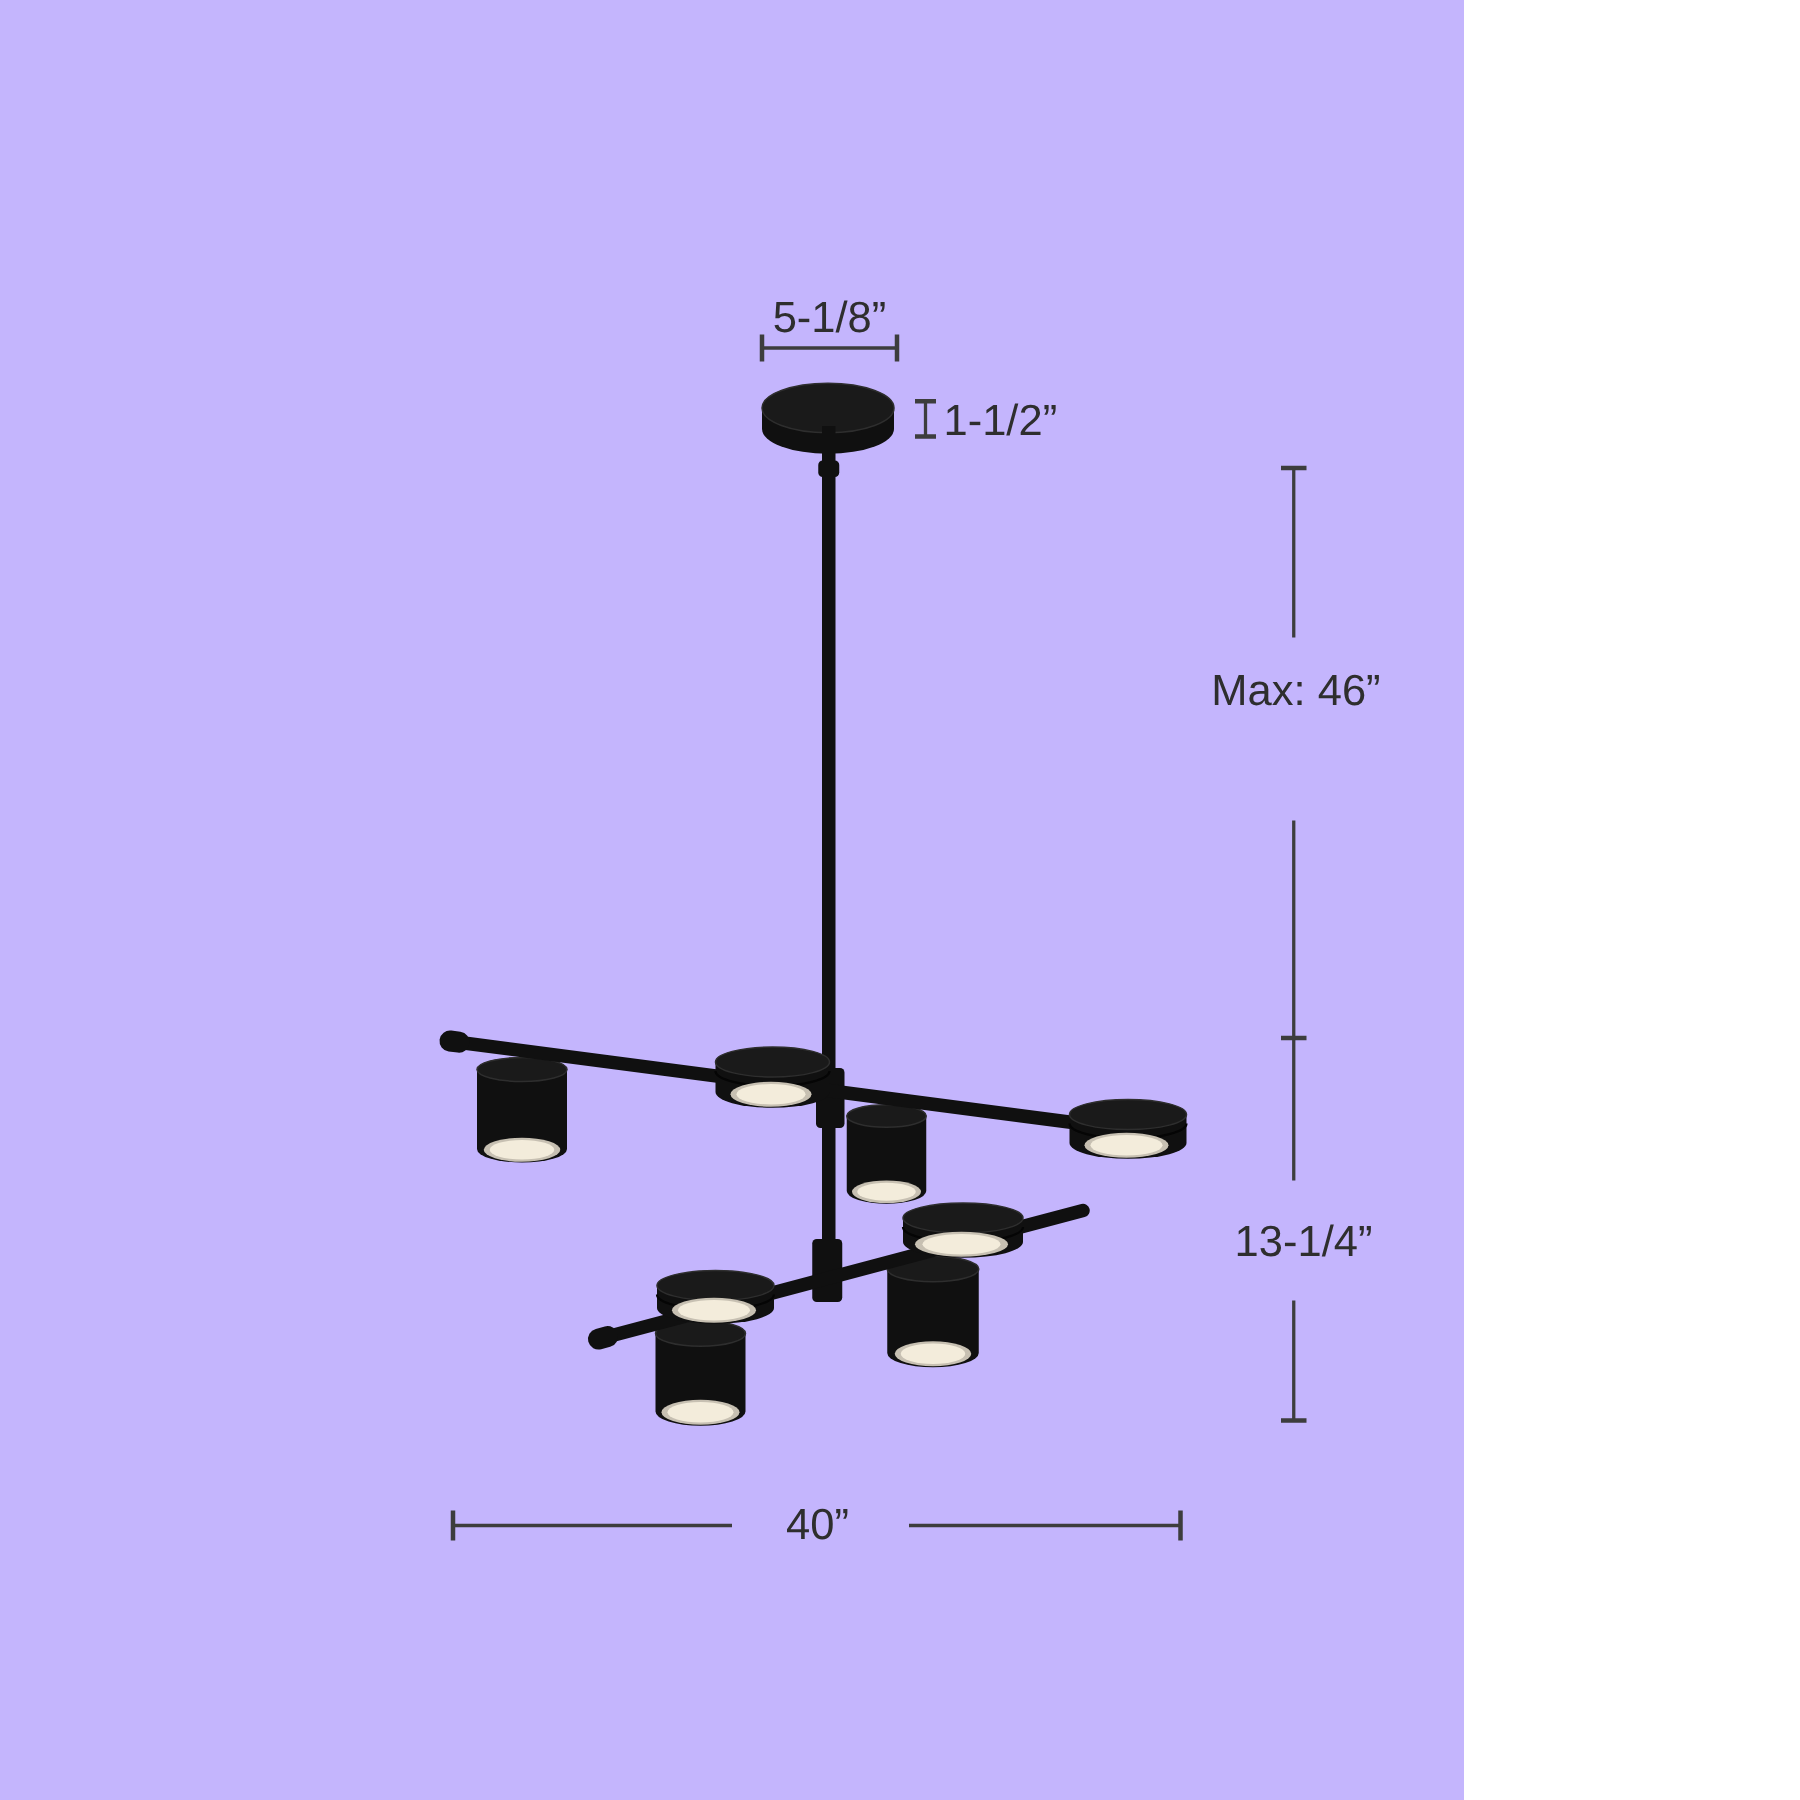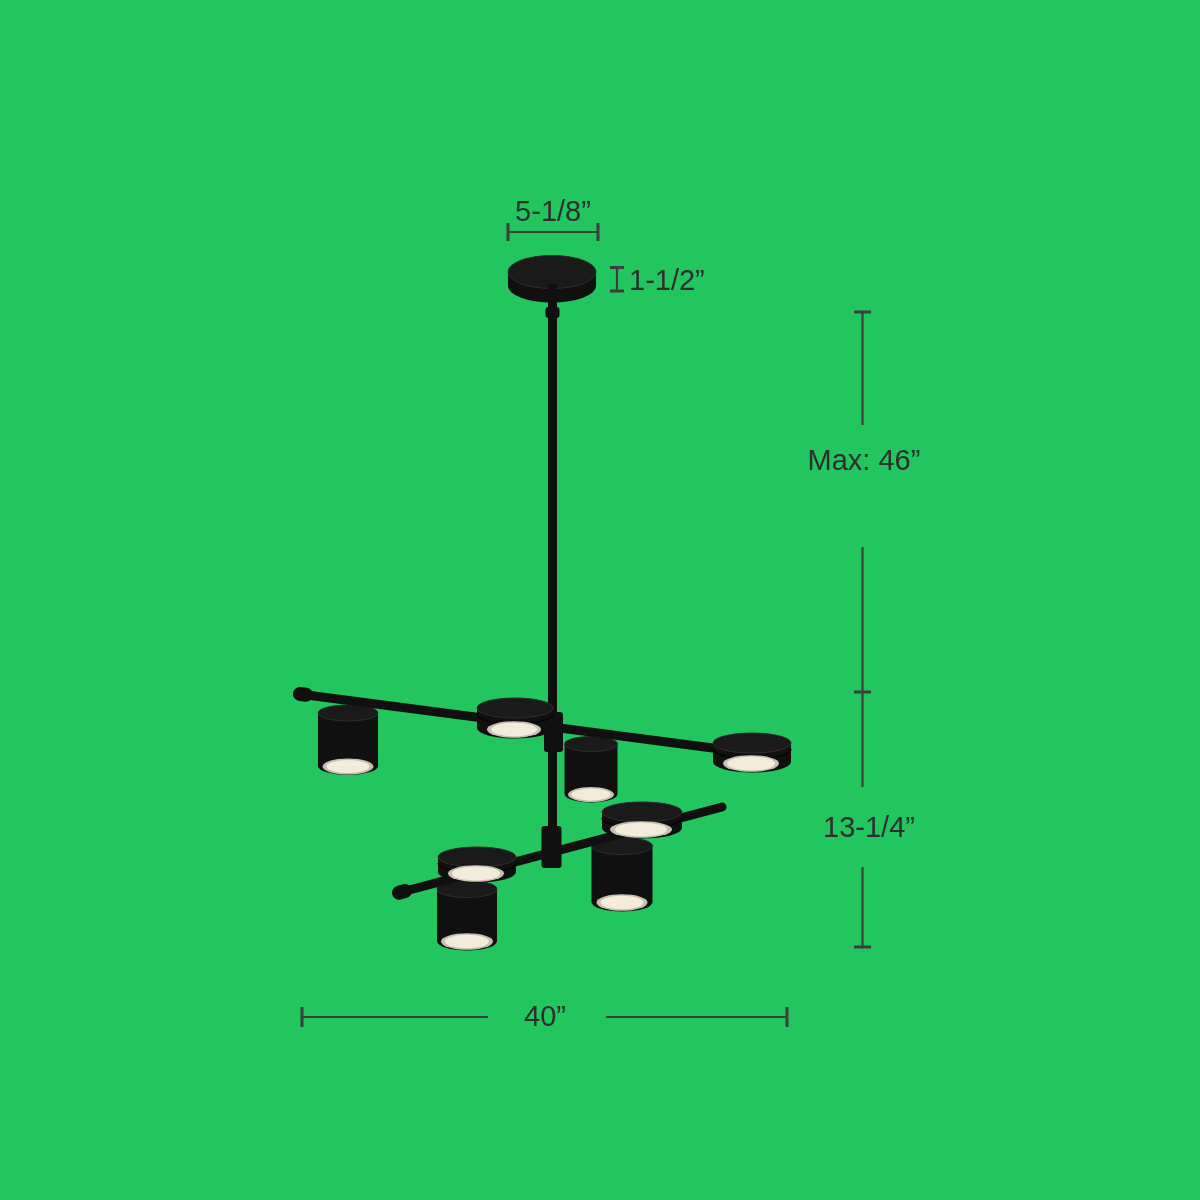--- a/index.html
+++ b/index.html
@@ -2,23 +2,23 @@
 <html><head>
 <meta charset="utf-8">
 <style>
   html, body {
     margin: 0;
     padding: 0;
     background: #ffffff;
   }
   .stage {
     position: relative;
-    width: 1200px;
+    width: 976px;
     height: 1200px;
-    background: #22c55e;
+    background: #c4b5fd;
     overflow: hidden;
     font-family: "Liberation Sans", sans-serif;
   }
   svg { display: block; }
   .dim-line {
     stroke: #3d3d3d;
     stroke-width: 2.2;
     fill: none;
   }
   .dim-tick {

